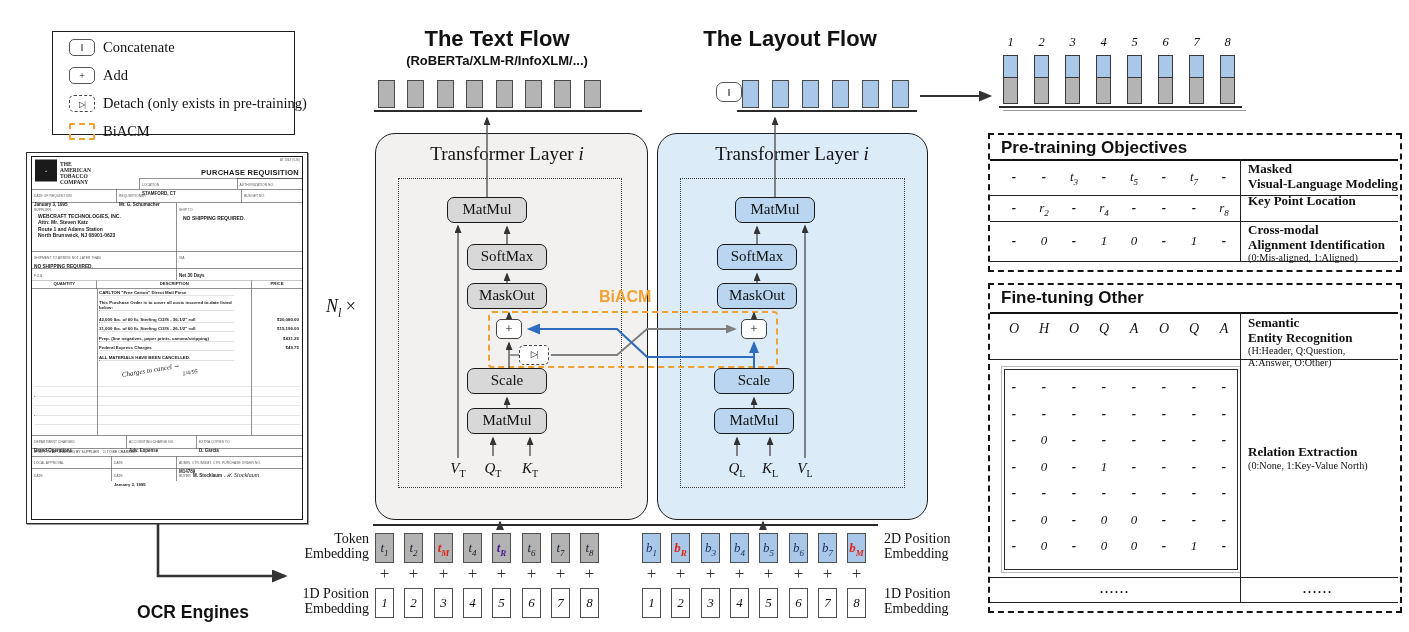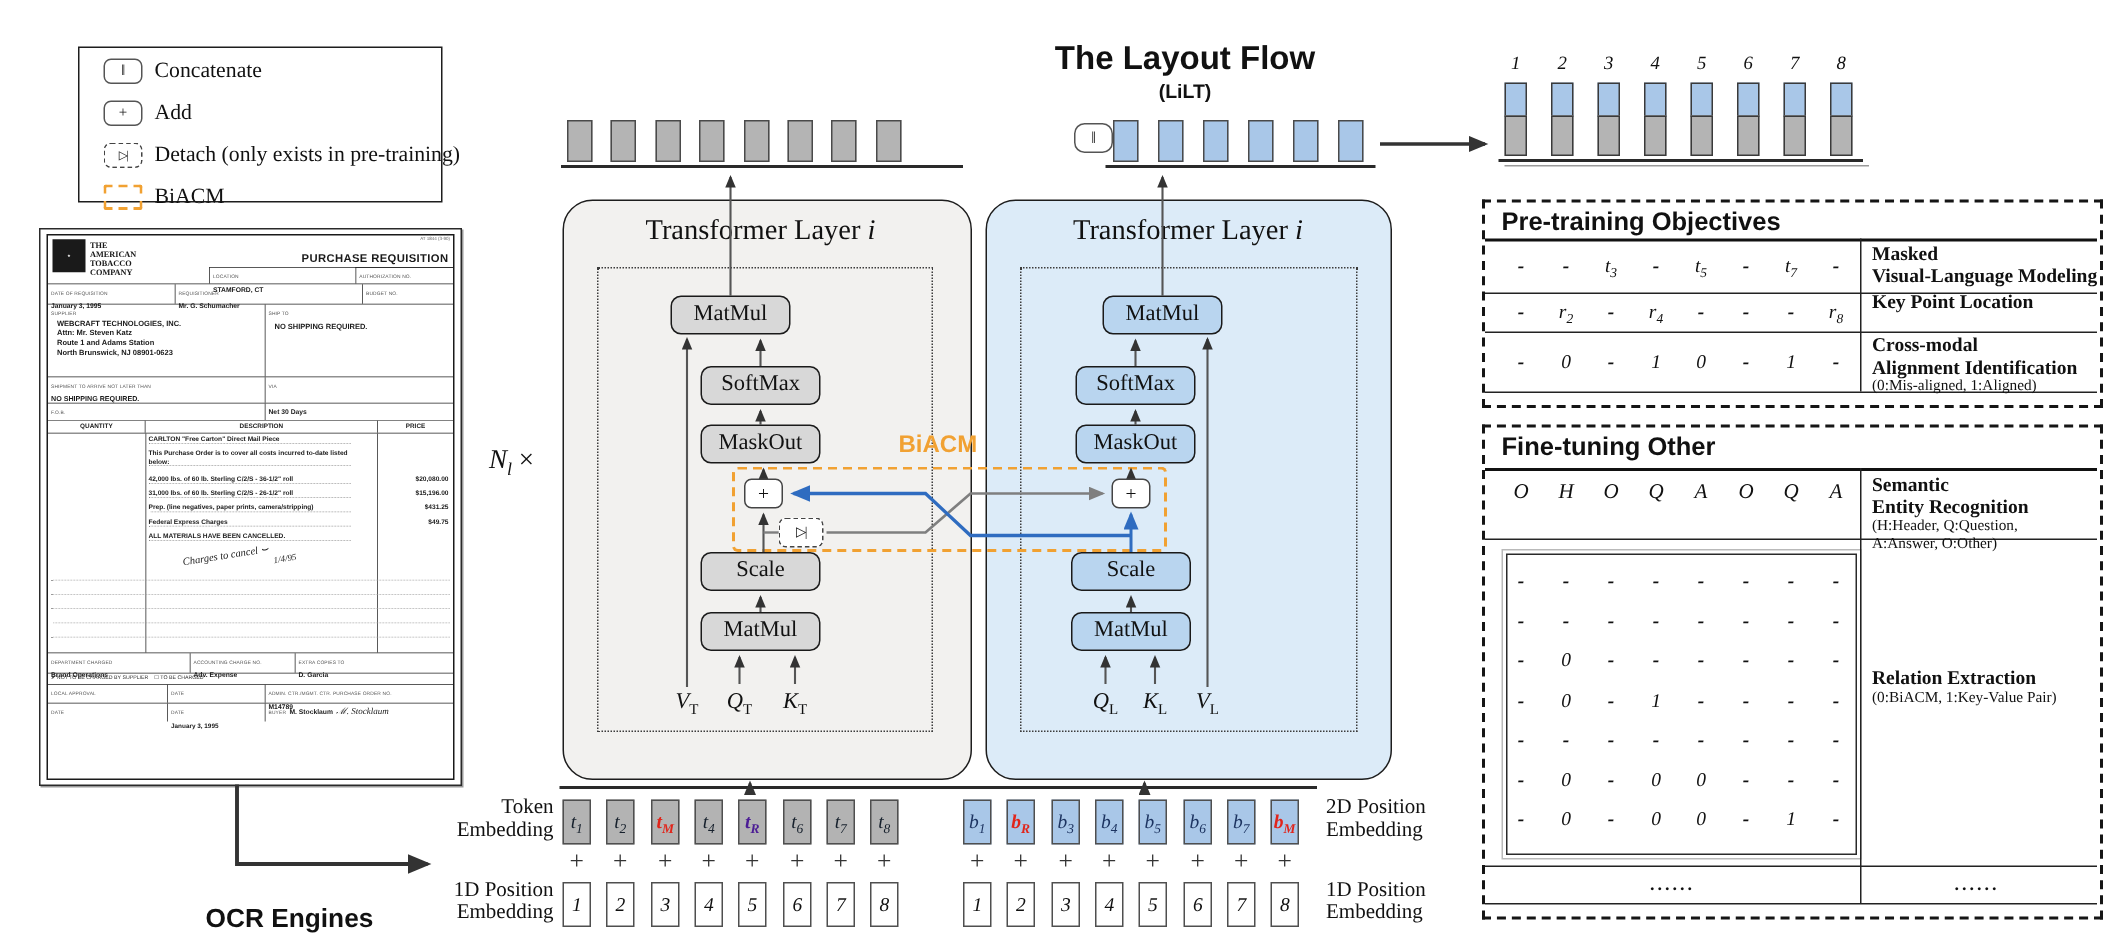--- a/index.html
+++ b/index.html
@@ -175,22 +175,23 @@
           <div class="d-row" style="height:24px;border-bottom:none;">
             <div class="d-cell" style="width:160px;border-right:1.2px solid #222;"><span class="d-lab">DATE</span></div>
             <div class="d-cell" style="width:130px;border-right:1.2px solid #222;"><span class="d-lab">DATE</span><br><span class="d-val" style="font-size:8.5px;">January 3, 1995</span></div>
             <div class="d-cell" style="flex:1;"><span class="d-lab">BUYER</span> <span class="d-val" style="font-size:9px;">M. Stocklaum</span> <span style="font-family:'Liberation Serif',serif;font-style:italic;font-size:12px;">ℳ. Stocklaum</span></div>
           </div>
         </div>
       </div>
   </div>
   <div class="abs ctr sans ocr-label" style="left:108px;top:558px;width:170px;margin-top:44px;">OCR Engines</div>
 
+  <div class="abs ctr sans flow-title" style="left:377px;top:26px;width:240px;">The Text Flow</div>
+  <div class="abs ctr sans flow-sub" style="left:377px;top:53px;width:240px;">(RoBERTa/XLM-R/InfoXLM/...)</div>
   <div class="abs ctr sans flow-title" style="left:670px;top:26px;width:240px;">The Layout Flow</div>
-  <div class="abs ctr sans flow-sub" style="left:670px;top:53px;width:240px;">(LiLT)</div>
 
   <div class="abs" style="left:716px;top:82px;width:26px;height:20px;border:1.4px solid #555;border-radius:7px;text-align:center;font-size:11px;line-height:18px;background:#fff;box-sizing:border-box;">‖</div>
 
   <div id="textbars"></div>
   <div id="layoutbars"></div>
   <div class="underline abs" style="left:374px;top:110px;width:268px;"></div>
   <div class="underline abs" style="left:737px;top:110px;width:180px;"></div>
 
   <div id="outbars"></div>
   <div class="underline abs" style="left:999px;top:106px;width:243px;"></div>
@@ -319,21 +320,21 @@
         <div class="tcell" style="left: 192px; top: 226.5px;"><b>-</b></div>
         <div class="tcell" style="left: 222px; top: 226.5px;"><b>-</b></div>
         <div class="tcell" style="left: 12px; top: 253px;"><b>-</b></div>
         <div class="tcell" style="left: 42px; top: 253px;"><i>0</i></div>
         <div class="tcell" style="left: 72px; top: 253px;"><b>-</b></div>
         <div class="tcell" style="left: 102px; top: 253px;"><i>0</i></div>
         <div class="tcell" style="left: 132px; top: 253px;"><i>0</i></div>
         <div class="tcell" style="left: 162px; top: 253px;"><b>-</b></div>
         <div class="tcell" style="left: 192px; top: 253px;"><i>1</i></div>
         <div class="tcell" style="left: 222px; top: 253px;"><b>-</b></div>
-        <div class="plabel" style="left: 258px; top: 160px; width: 152px;">Relation Extraction<div class="sub">(0:BiACM, 1:Key-Value Pair)</div></div>
+        <div class="plabel" style="left: 258px; top: 160px; width: 152px;">Relation Extraction<div class="sub">(0:None, 1:Key-Value North)</div></div>
         <div class="vrule" style="left: 250px; top: 27px; height: 290px;"></div>
         <div class="rule" style="left: 0px; top: 292px; width: 408px;"></div>
         <div class="rule" style="left: 0px; top: 317px; width: 408px;"></div>
         <div class="ellip" style="left: 40px; top: 297px; width: 170px;">......</div>
         <div class="ellip" style="left: 258px; top: 297px; width: 140px;">......</div>
       </div>
   </div>
 
   <svg width="1409" height="632">
     <defs>

